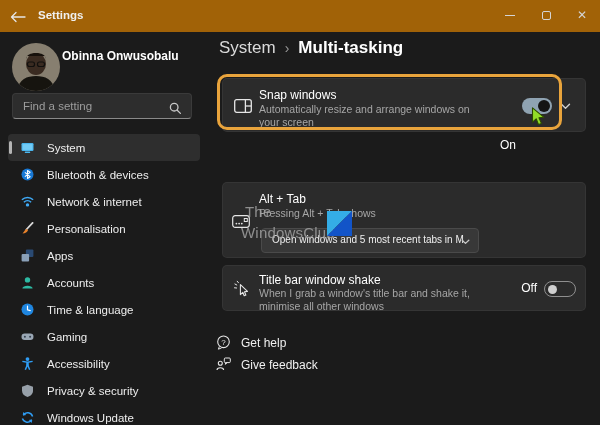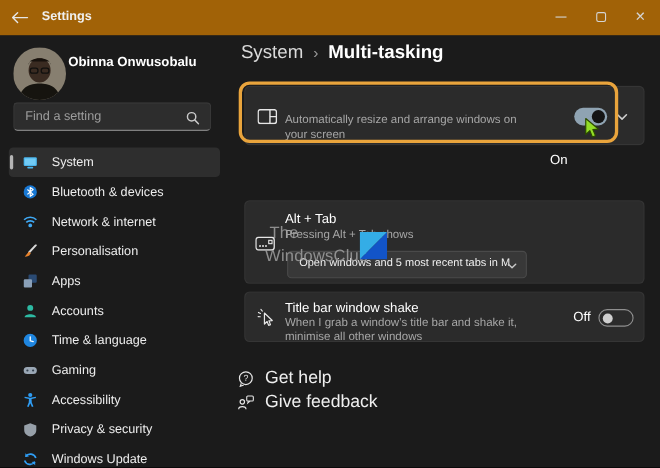--- a/index.html
+++ b/index.html
@@ -75,21 +75,21 @@
 
   .watermark-line{position:absolute;font-size:15px;color:rgba(160,160,160,0.85);z-index:5;letter-spacing:0.2px;}
   .wm1{left:245px;top:203px;}
   .wm2{left:241px;top:224px;}
   .wm-logo{position:absolute;left:327px;top:211px;width:25px;height:25px;z-index:5;display:flex;}
 
   .footer-link{position:absolute;display:flex;align-items:center;cursor:default;}
   .fl-help{left:216px;top:335px;}
   .fl-feedback{left:216px;top:357px;}
   .fl-icon{width:15px;height:15px;display:flex;}
-  .fl-label{margin-left:10px;font-size:16px;color:#f0f0f0;white-space:nowrap;}
+  .fl-label{margin-left:10px;font-size:12px;color:#f0f0f0;white-space:nowrap;}
 </style>
 </head>
 <body>
 
 <div class="window">
 
   <div class="titlebar">
     <div class="back-btn">
       <svg width="16" height="12" viewBox="0 0 16 12">
           <path d="M15 6 H2 M6 1.5 L1.5 6 L6 10.5" stroke="#e6e6e6" stroke-width="1.3" fill="none" stroke-linecap="round" stroke-linejoin="round"></path>
@@ -247,20 +247,21 @@
   </div>
 
   <div class="card card-snap">
     <span class="card-icon" style="top:20px;">
       <svg width="18" height="14" viewBox="0 0 18 14">
           <rect x="0.7" y="0.7" width="16.6" height="12.6" rx="2" fill="none" stroke="#e6e6e6" stroke-width="1.3"></rect>
           <line x1="11.4" y1="1" x2="11.4" y2="13" stroke="#e6e6e6" stroke-width="1.3"></line>
           <line x1="11.4" y1="7" x2="17" y2="7" stroke="#e6e6e6" stroke-width="1.3"></line>
         </svg>
     </span>
+    <span class="card-title" style="top:9px;">Snap windows</span>
     <span class="card-desc" style="top:24px;">Automatically resize and arrange windows on</span>
     <span class="card-desc" style="top:36.5px;">your screen</span>
     <span class="toggle-label" style="right:69px;top:19px;margin-top:40px;">On</span>
     <span class="toggle toggle-on" style="right:33px;top:19px;">
         <span class="knob"></span>
       </span>
     <span class="chev" style="right:14px;top:24px;">
       <svg width="11" height="7" viewBox="0 0 11 7">
           <path d="M1.5 1.3 L5.5 5.3 L9.5 1.3" stroke="#cfcfcf" stroke-width="1.4" fill="none" stroke-linecap="round" stroke-linejoin="round"></path>
         </svg>

